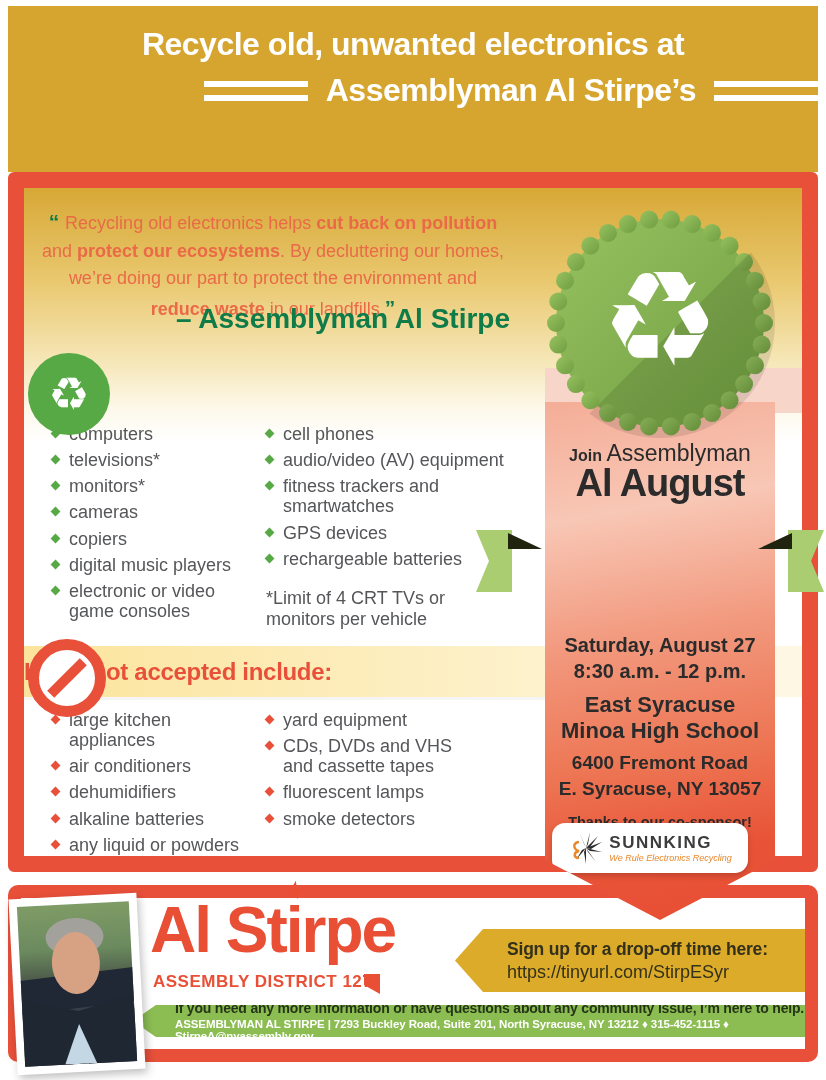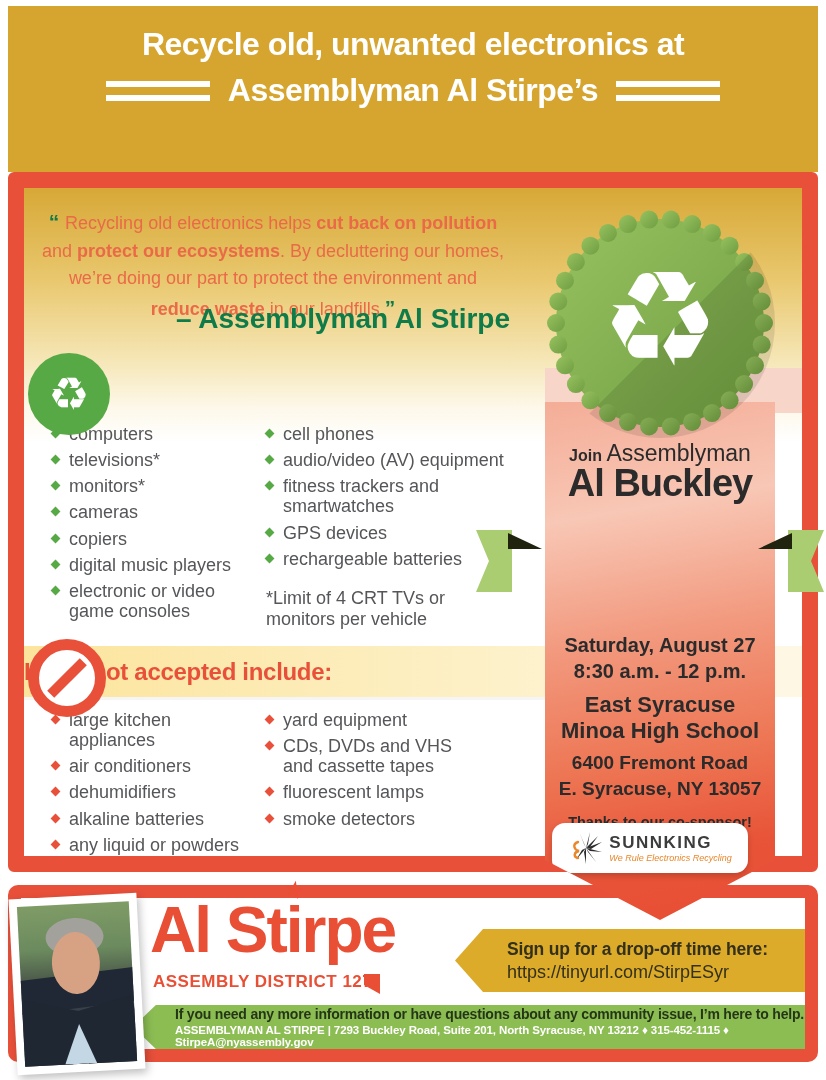--- a/index.html
+++ b/index.html
@@ -3,21 +3,21 @@
 <meta charset="utf-8">
 <style>
   html,body{margin:0;padding:0;background:#fff;}
   .page{position:relative;width:826px;height:1080px;background:#ffffff;overflow:hidden;
         font-family:"Liberation Sans","DejaVu Sans",sans-serif;}
   .abs{position:absolute;}
 
   
   .top-band{left:8px;top:6px;width:810px;height:166px;background:#d5a530;text-align:center;z-index:1;}
   .h-line1{left:0;top:20px;width:100%;text-align:center;color:#fff;font-size:32px;font-weight:800;letter-spacing:-0.5px;}
-  .h-line2-row{left:0;top:66px;width:100%;display:flex;justify-content:center;align-items:center;gap:18px;}
+  .h-line2-row{left:0;top:66px;width:100%;display:flex;justify-content:flex-end;align-items:center;gap:18px;}
   .dbl{display:flex;flex-direction:column;gap:8px;width:104px;}
   .dbl span{display:block;height:6px;background:#fff;}
   .h-line2{color:#fff;font-size:32px;font-weight:800;letter-spacing:-0.5px;}
   .h-line3{left:0;top:112px;width:100%;text-align:center;color:#e84b35;font-size:52px;font-weight:900;letter-spacing:-1px;}
 
   
   .main-frame{left:8px;top:172px;width:810px;height:700px;box-sizing:border-box;
     border:16px solid #e8503a;border-radius:6px;
     background:linear-gradient(180deg,#d7a836 0%,#e9c86f 14%,#f6e7b8 26%,#fdf8ea 33%,#ffffff 38%);z-index:0;}
 
@@ -115,21 +115,21 @@
   .district{left:153px;top:972px;color:#e84f35;font-size:17px;font-weight:900;letter-spacing:0.5px;z-index:2;}
   .district-fold{left:364px;top:974px;width:16px;height:20px;background:#e84f35;
     clip-path:polygon(0 0,100% 0,100% 100%,0 55%);z-index:2;}
 
   .signup{left:455px;top:929px;width:350px;height:63px;background:#dcab29;z-index:2;
     clip-path:polygon(0 50%,8% 0,100% 0,100% 100%,8% 100%);
     display:flex;flex-direction:column;justify-content:center;padding-left:52px;box-sizing:border-box;}
   .signup .l1{font-size:17.5px;font-weight:800;color:#33301b;letter-spacing:-0.2px;}
   .signup .l2{font-size:18px;color:#33301b;margin-top:2px;}
 
-  .helpband{left:133px;top:1005px;width:672px;height:44px;background:#8cbd53;z-index:2;
+  .helpband{left:133px;top:1005px;width:672px;height:32px;background:#8cbd53;z-index:2;
     clip-path:polygon(0 50%,3.4% 0,100% 0,100% 100%,3.4% 100%);
     display:flex;flex-direction:column;justify-content:center;padding-left:42px;box-sizing:border-box;}
   .helpband .l1{font-size:14px;font-weight:700;color:#243617;letter-spacing:-0.2px;}
   .helpband .l2{font-size:11.5px;font-weight:800;color:#ffffff;margin-top:2px;letter-spacing:-0.1px;}
 </style>
 </head>
 <body>
 
 <div class="page">
 
@@ -192,21 +192,21 @@
     </ul>
   <ul class="abs cols na-right">
       <li class="item">yard equipment</li>
       <li class="item">CDs, DVDs and VHS and cassette tapes</li>
       <li class="item">fluorescent lamps</li>
       <li class="item">smoke detectors</li>
     </ul>
 
   <div class="abs panel">
     <div class="ctr p-join"><span class="jb">Join </span><span>Assemblyman</span></div>
-    <div class="ctr p-name">Al Buckley</div>
+    <div class="ctr p-name">Al August</div>
     <div class="ctr p-date1">Saturday, August 27</div>
     <div class="ctr p-date2">8:30 a.m. - 12 p.m.</div>
     <div class="ctr p-venue1">East Syracuse</div>
     <div class="ctr p-venue2">Minoa High School</div>
     <div class="ctr p-addr1">6400 Fremont Road</div>
     <div class="ctr p-addr2">E. Syracuse, NY 13057</div>
     <div class="ctr p-thanks">Thanks to our co-sponsor!</div>
     <div class="sponsor">
       <svg width="36" height="36" viewBox="0 0 36 36">
         <g fill="#2b2b2b">

